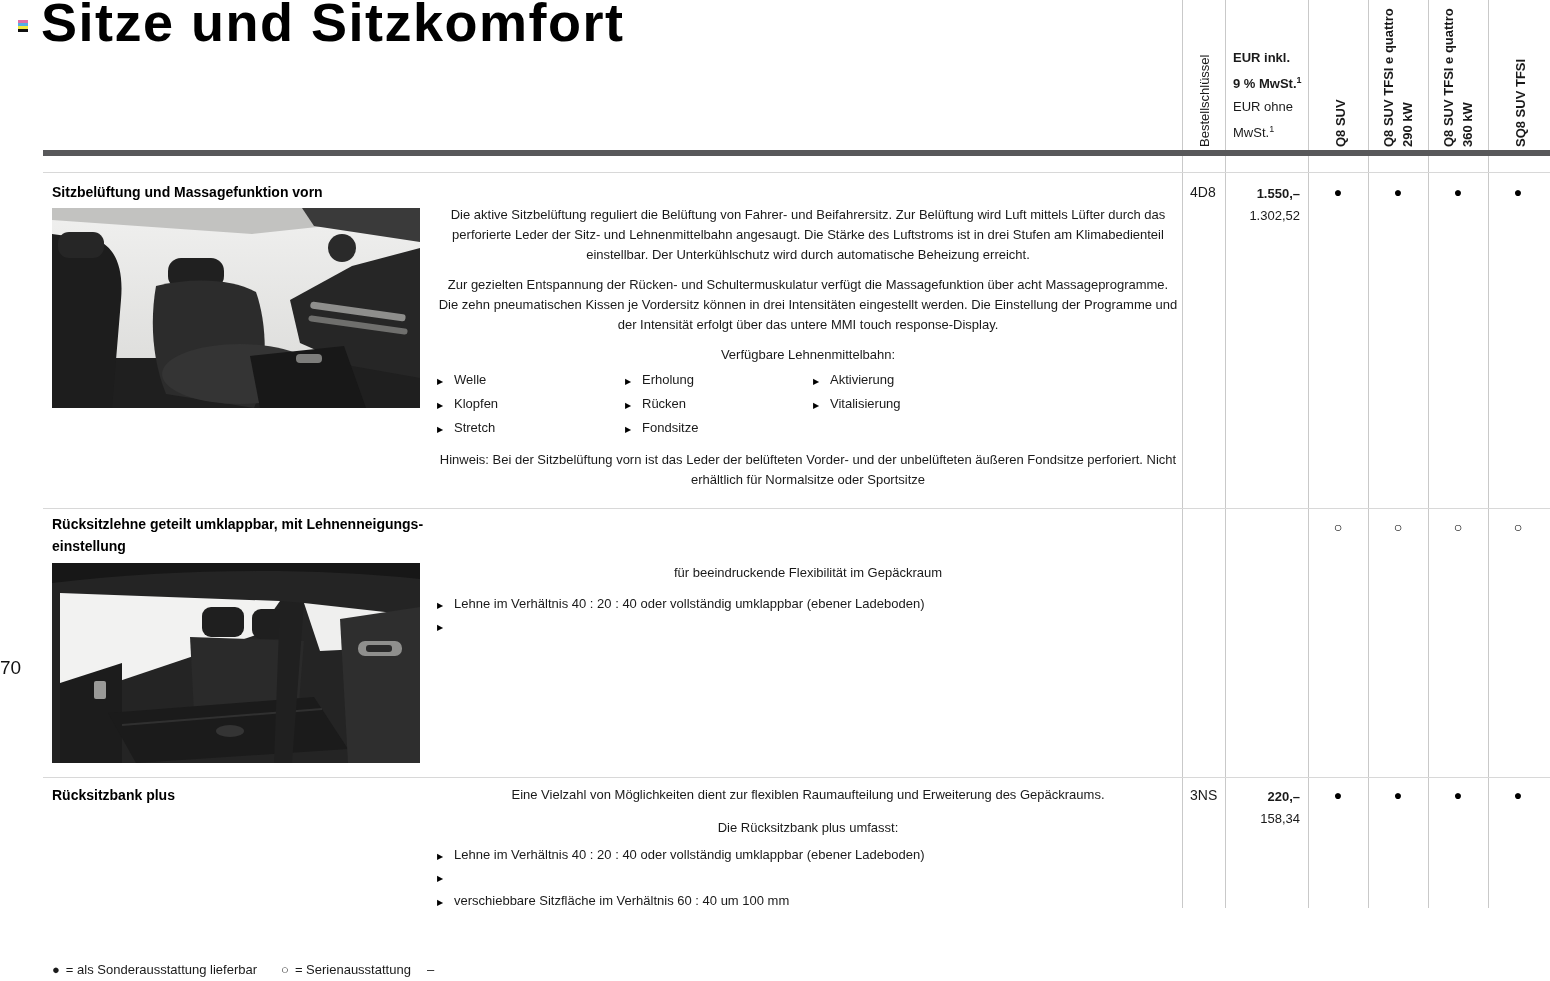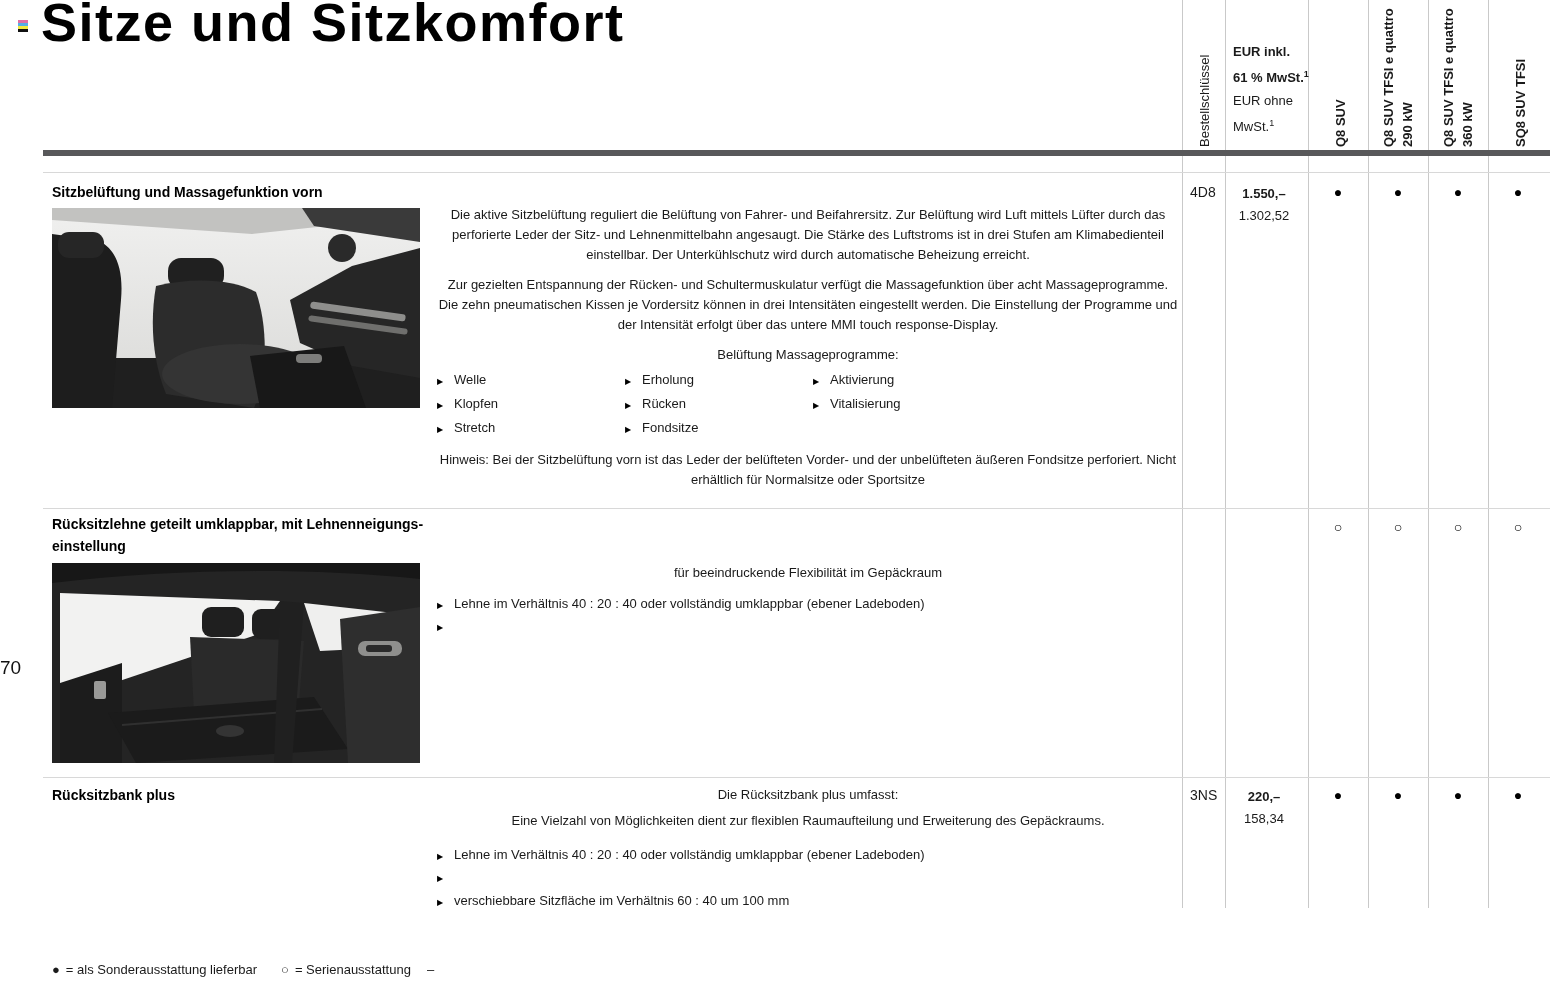--- a/index.html
+++ b/index.html
@@ -21,35 +21,35 @@
   .vline{position:absolute;top:0;width:1px;height:908px;background:#c9c9c9;}
   .bar-dark{position:absolute;left:43px;top:150px;width:1507px;height:6px;background:#58585a;}
   .hline{position:absolute;left:43px;width:1507px;height:1px;background:#d8d8d8;}
   
   .vh{
     position:absolute;top:0;height:147px;
     writing-mode:vertical-rl;transform:rotate(180deg);
     font-size:13px;line-height:19px;white-space:nowrap;color:#1a1a1a;
   }
   .bold{font-weight:bold;}
-  .price-head{position:absolute;left:1233px;top:40px;font-size:13px;line-height:23px;}
+  .price-head{position:absolute;left:1233px;top:46px;font-size:13px;line-height:23px;}
   sup{font-size:9px;}
   
   .row-title{position:absolute;left:52px;margin:0;font-size:14px;font-weight:bold;color:#000;line-height:22px;}
   .txt{position:absolute;left:437px;width:742px;font-size:13px;line-height:20px;}
   .txt p{margin:0 0 10px 0;text-align:center;}
   .blist{list-style:none;margin:0;padding:0;}
   .blist li{line-height:22px;display:flex;align-items:baseline;}
   .tri{font-size:8px;width:17px;flex:0 0 17px;color:#000;}
   .prog-cols{display:flex;margin-top:3px;}
   .prog-col{width:188px;}
   .note{margin-top:9px !important;}
   
   .code{position:absolute;left:1190px;font-size:14px;}
-  .price{position:absolute;left:1228px;width:72px;text-align:center;font-size:13px;line-height:22px;}
+  .price{position:absolute;left:1228px;width:72px;text-align:right;font-size:13px;line-height:22px;}
   .dot{position:absolute;transform:translateX(-50%);font-size:14px;line-height:14px;color:#000;}
   
   .carimg{position:absolute;left:52px;display:block;}
   
   .legend{position:absolute;left:52px;top:962px;font-size:13px;display:flex;align-items:baseline;}
   .legend .sym{margin-right:6px;}
   .lg2{margin-left:24px;}
   .lg3{margin-left:16px;}
   .pagenum{position:absolute;left:0px;top:657px;font-size:19px;color:#111;}
 </style>
@@ -75,21 +75,21 @@
 <div class="bar-dark"></div>
 <div class="hline" style="top:172px"></div>
 <div class="hline" style="top:508px"></div>
 <div class="hline" style="top:777px"></div>
 
 <div class="vh" style="left:1195px">
   <span>Bestellschlüssel</span>
 </div>
 <div class="price-head">
   <div class="bold"><span>EUR inkl.</span></div>
-  <div class="bold"><span>61 % MwSt.</span><sup>1</sup></div>
+  <div class="bold"><span>9 % MwSt.</span><sup>1</sup></div>
   <div><span>EUR ohne</span></div>
   <div><span>MwSt.</span><sup>1</sup></div>
 </div>
 <div class="vh bold" style="left:1331px">
   <span>Q8 SUV</span>
 </div>
 <div class="vh bold" style="left:1379px">
   <span>Q8 SUV TFSI e quattro</span><br>
   <span>290 kW</span>
 </div>
@@ -123,21 +123,21 @@
   <ellipse cx="188" cy="166" rx="78" ry="30" fill="#343434"></ellipse>
   <path d="M198,148 L292,138 L314,200 L208,200 Z" fill="#181818"></path>
   <rect x="244" y="146" width="26" height="9" rx="4" fill="#7d7d7b"></rect>
   <circle cx="290" cy="40" r="14" fill="#2a2a2a"></circle>
   <path d="M250,0 L368,0 L368,34 L262,18 Z" fill="#3a3a3a"></path>
 </svg>
 
 <div class="txt" style="top:205px">
   <p>Die aktive Sitzbelüftung reguliert die Belüftung von Fahrer- und Beifahrersitz. Zur Belüftung wird Luft mittels Lüfter durch das perforierte Leder der Sitz- und Lehnenmittelbahn angesaugt. Die Stärke des Luftstroms ist in drei Stufen am Klimabedienteil einstellbar. Der Unterkühlschutz wird durch automatische Beheizung erreicht.</p>
   <p>Zur gezielten Entspannung der Rücken- und Schultermuskulatur verfügt die Massagefunktion über acht Massageprogramme. Die zehn pneumatischen Kissen je Vordersitz können in drei Intensitäten eingestellt werden. Die Einstellung der Programme und der Intensität erfolgt über das untere MMI touch response-Display.</p>
-  <p style="margin-bottom:4px">Belüftung Massageprogramme:</p>
+  <p style="margin-bottom:4px">Verfügbare Lehnenmittelbahn:</p>
   <div class="prog-cols">
     <ul class="blist prog-col">
       <li>
           <span class="tri">▶</span>
           <span>Welle</span>
         </li>
       <li>
           <span class="tri">▶</span>
           <span>Klopfen</span>
         </li>
@@ -222,22 +222,22 @@
 </div>
 
 <span class="dot" style="left:1338px;top:520px">○</span>
 <span class="dot" style="left:1398px;top:520px">○</span>
 <span class="dot" style="left:1458px;top:520px">○</span>
 <span class="dot" style="left:1518px;top:520px">○</span>
 
 <h3 class="row-title" style="top:784px">Rücksitzbank plus</h3>
 
 <div class="txt" style="top:785px">
+  <p style="margin-bottom:13px">Eine Vielzahl von Möglichkeiten dient zur flexiblen Raumaufteilung und Erweiterung des Gepäckraums.</p>
   <p style="margin-bottom:6px">Die Rücksitzbank plus umfasst:</p>
-  <p style="margin-bottom:13px">Eine Vielzahl von Möglichkeiten dient zur flexiblen Raumaufteilung und Erweiterung des Gepäckraums.</p>
   <ul class="blist">
     <li>
         <span class="tri">▶</span>
         <span>Lehne im Verhältnis 40 : 20 : 40 oder vollständig umklappbar (ebener Ladeboden)</span>
       </li>
     <li>
         <span class="tri">▶</span>
       </li>
     <li>
         <span class="tri">▶</span>

